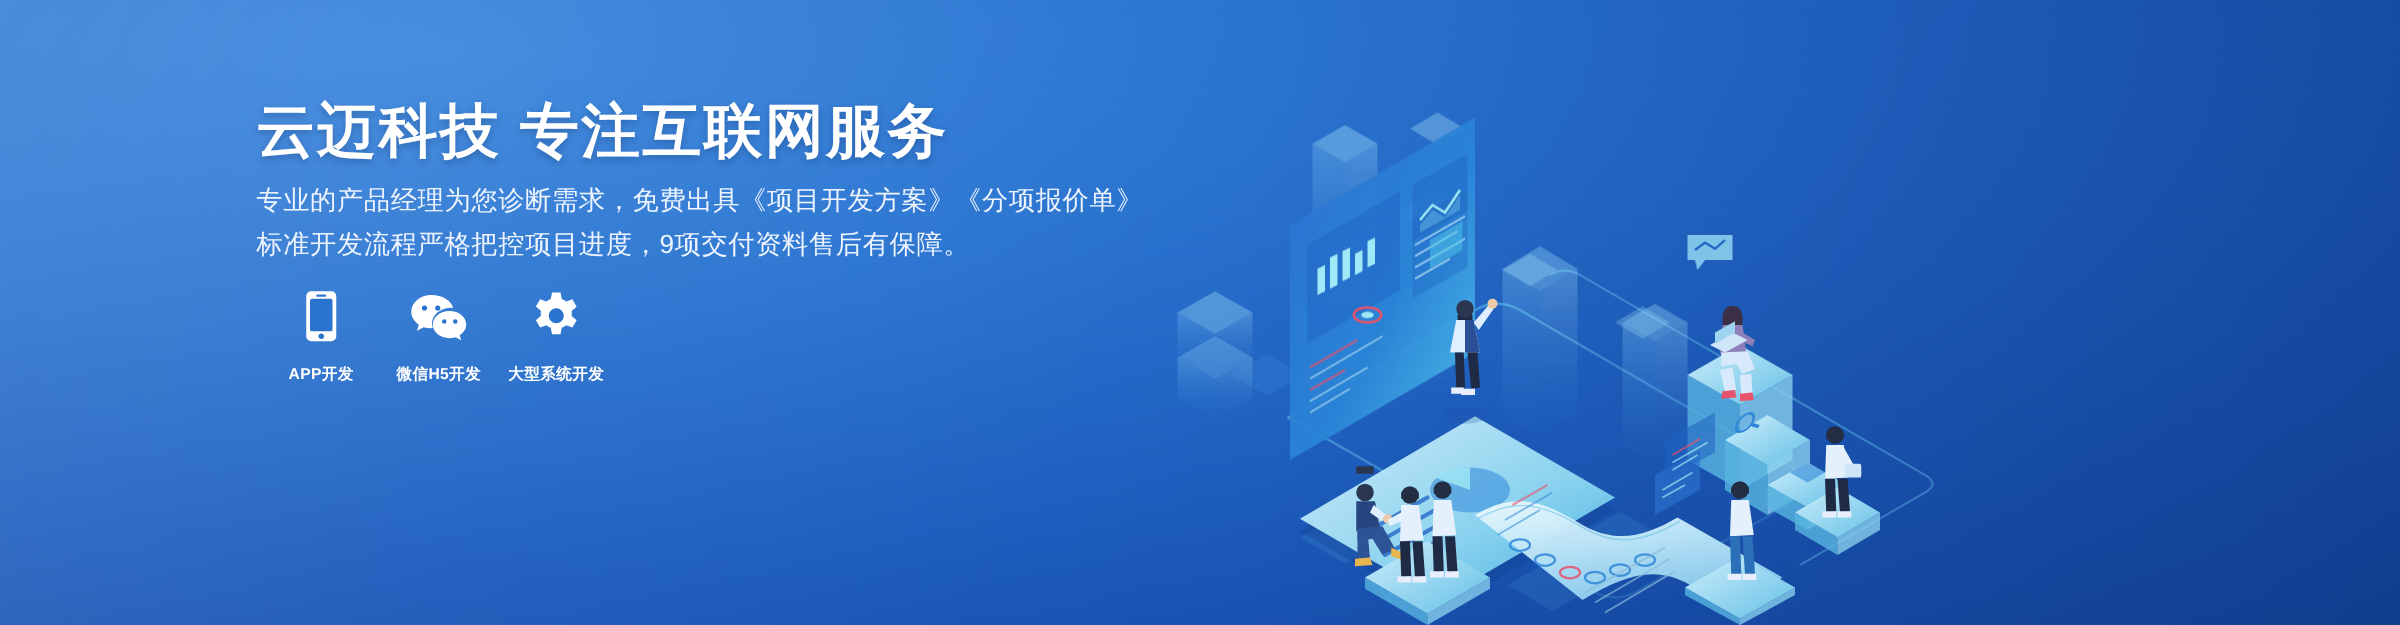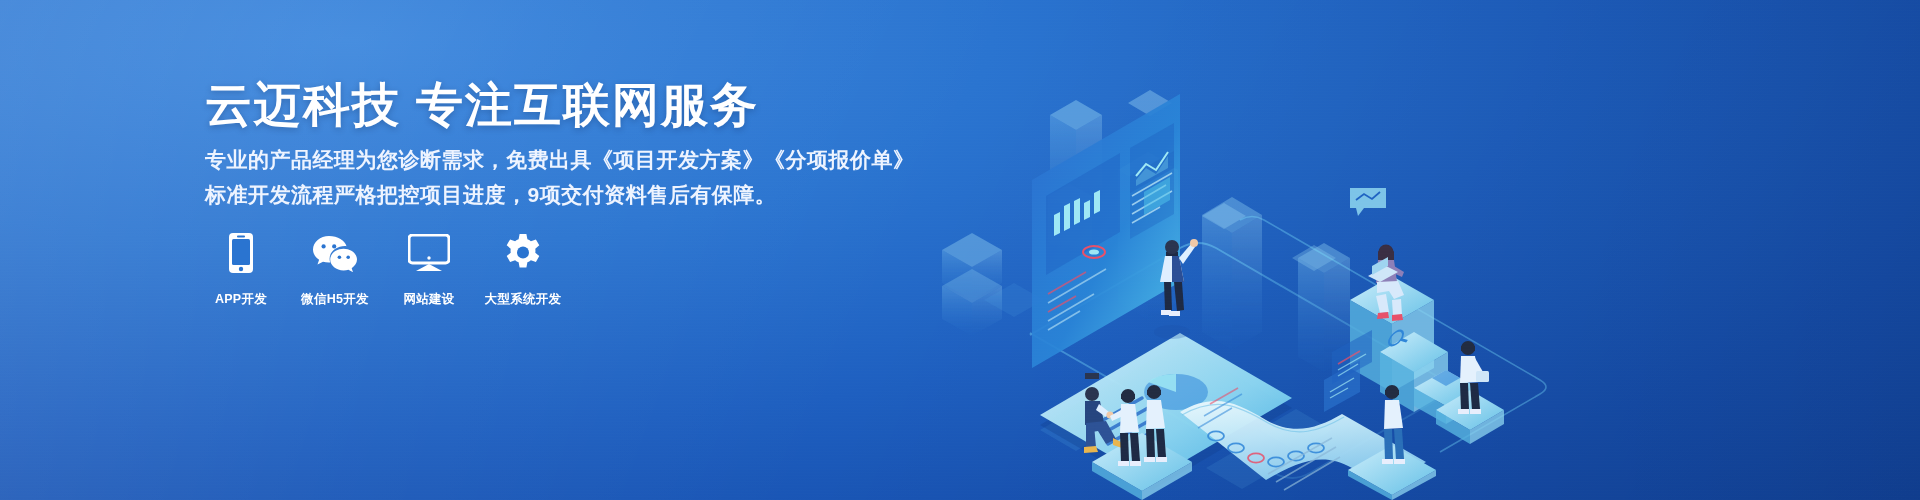--- a/index.html
+++ b/index.html
@@ -32,28 +32,28 @@
 
   #headline {
     position:absolute; top:74px; left:0;
     font-size:47px; font-weight:bold; color:#ffffff;
     letter-spacing:2px; white-space:nowrap;
     text-shadow:0 2px 6px rgba(0,20,60,.25);
   }
   .subline {
     position:absolute; left:0;
     font-size:21px; color:#eef4ff; white-space:nowrap;
-    letter-spacing:.5px; font-weight:700;text-align:right;
+    letter-spacing:.5px; font-weight:400;text-align:right;
   }
   #sub1 { top:146px; }
   #sub2 { top:181px; }
 
   
   #services {
-    position:absolute; left:0; top:232px;
+    position:absolute; left:16px; top:232px;
     display:flex; align-items:flex-end; gap:22px;
   }
   .svc { width:72px; display:flex; flex-direction:column; align-items:center; }
   .svc-icon { height:42px; display:flex; align-items:center; justify-content:center; }
   .svc-icon svg { display:block; }
   .svc-label {
     margin-top:17px; font-size:12.5px; color:#ffffff;
     white-space:nowrap; letter-spacing:.3px; font-weight:bold;
   }
 
@@ -435,30 +435,20 @@
             <path d="M45,25.6 c0,-6 -6,-10.9 -13.4,-10.9 -7.4,0 -13.4,4.9 -13.4,10.9
                      0,6 6,10.9 13.4,10.9 1.7,0 3.3,-.3 4.8,-.7 l4.6,2.4 -1.3,-4
                      C42.9,32.1 45,29.1 45,25.6 Z" fill="#ffffff"></path>
             <circle cx="27.4" cy="23.2" r="1.8" fill="#2a74d0"></circle>
             <circle cx="36.2" cy="23.2" r="1.8" fill="#2a74d0"></circle>
           </svg>
         </div>
         <div class="svc-label">微信H5开发</div>
       </div>
 
-      <div class="svc">
-        <div class="svc-icon">
-          <svg width="42" height="38" viewBox="0 0 42 38">
-            <rect x="1" y="1" width="40" height="28" rx="3.4" fill="none" stroke="#ffffff" stroke-width="3"></rect>
-            <circle cx="21" cy="24" r="1.7" fill="#ffffff"></circle>
-            <path d="M21,30 L34,37 L8,37 Z" fill="#ffffff"></path>
-          </svg>
-        </div>
-        <div class="svc-label">网站建设</div>
-      </div>
 
       <div class="svc">
         <div class="svc-icon">
           <svg width="40" height="40" viewBox="0 0 40 40">
             <path d="M16.6,1 h6.8 l1,5.2 a14,14 0 0 1 3.5,2 l5,-1.8 3.4,5.9 -4,3.4
                      a14,14 0 0 1 0,4 l4,3.4 -3.4,5.9 -5,-1.8 a14,14 0 0 1 -3.5,2
                      l-1,5.2 h-6.8 l-1,-5.2 a14,14 0 0 1 -3.5,-2 l-5,1.8 -3.4,-5.9
                      4,-3.4 a14,14 0 0 1 0,-4 l-4,-3.4 3.4,-5.9 5,1.8 a14,14 0 0 1 3.5,-2 Z" fill="#ffffff"></path>
             <circle cx="20" cy="19.6" r="6" fill="#2a74d0"></circle>
           </svg>

